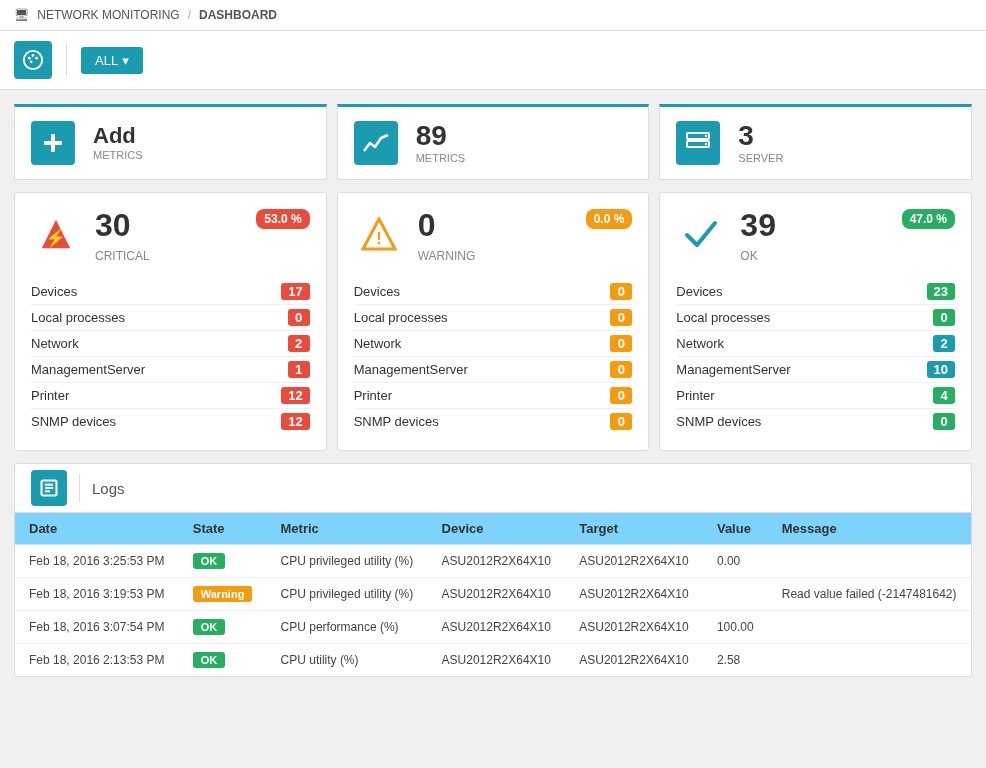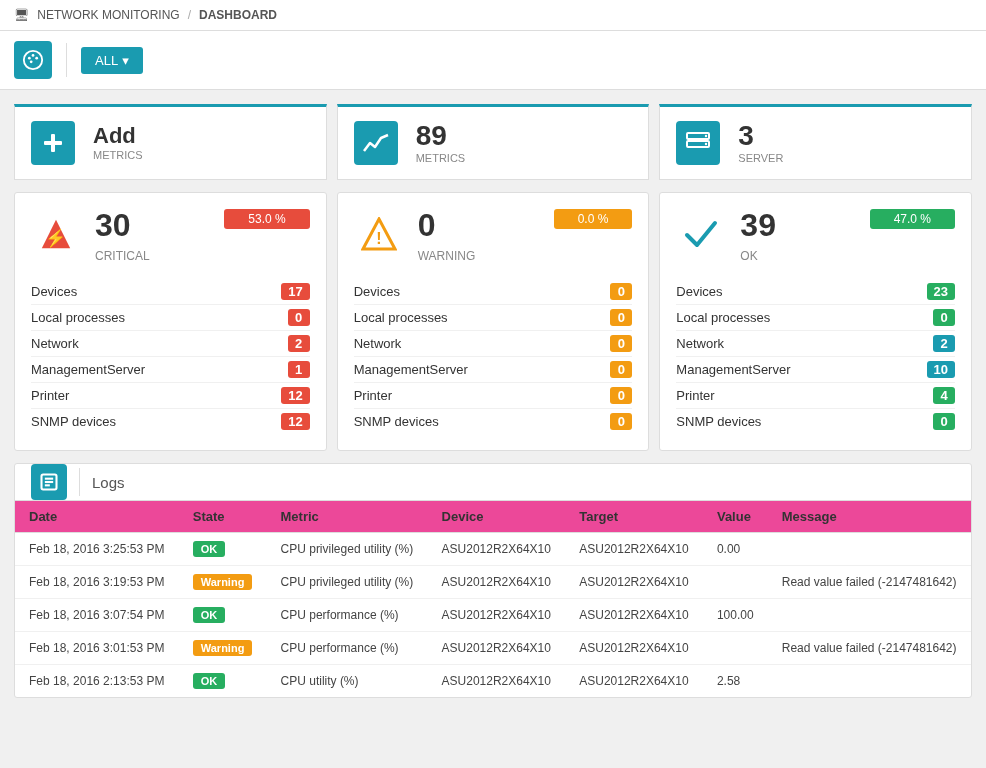--- a/index.html
+++ b/index.html
@@ -103,25 +103,25 @@
       font-size: 30px;
     }
     .status-icon-critical { color: #e74c3c; }
     .status-icon-warning { color: #f39c12; }
     .status-icon-ok { color: #1a9bb0; }
 
     .status-card-numbers { flex: 1; }
     .status-card-count { font-size: 32px; font-weight: bold; color: #333; line-height: 1; }
     .status-card-label { font-size: 12px; color: #888; text-transform: uppercase; margin-top: 8px; }
     .status-pct-badge {
-      border-radius: 3px;
+      border-radius: 8px;
       color: #fff;
       font-size: 12px;
-      font-weight: normal;
-      padding: 3px 24px;
+      font-weight: bold;
+      padding: 3px 8px;
     }
     .badge-critical { background: #e74c3c; }
     .badge-warning { background: #f39c12; }
     .badge-ok { background: #27ae60; }
 
     .status-list { list-style: none; }
     .status-list li {
       display: flex;
       justify-content: space-between;
       align-items: center;
@@ -148,42 +148,42 @@
     .logs-section {
       background: #fff;
       border: 1px solid #ddd;
       border-radius: 3px;
       padding: 0;
     }
     .logs-header {
       display: flex;
       align-items: center;
       gap: 12px;
-      padding: 0 16px;
+      padding: 6px 16px;
       border-bottom: 1px solid #ddd;
     }
     .logs-icon-wrap {
       background: #1a9bb0;
       border-radius: 4px;
       width: 36px; height: 36px;
       display: flex; align-items: center; justify-content: center;
       color: #fff; font-size: 18px;
     }
     .logs-divider { width: 1px; height: 28px; background: #ddd; }
     .logs-title { font-size: 15px; color: #555; }
 
     .logs-table { width: 100%; border-collapse: collapse; }
     .logs-table th {
       text-align: left;
       padding: 8px 14px;
       font-size: 13px;
       font-weight: bold;
       color: #333;
       border-bottom: 1px solid #ddd;
-      background: #ec4899;
+      background: #7dd3fc;
     }
     .logs-table td {
       padding: 8px 14px;
       font-size: 12px;
       color: #444;
       border-bottom: 1px solid #f0f0f0;
       margin-top: 20px;
     }
     .logs-table tr:last-child td { border-bottom: none; }
     .state-badge {
@@ -448,29 +448,20 @@
           <tr>
     <td>Feb 18, 2016 3:07:54 PM</td>
     <td><span class="state-badge state-ok">OK</span></td>
     <td>CPU performance (%)</td>
     <td>ASU2012R2X64X10</td>
     <td>ASU2012R2X64X10</td>
     <td>100.00</td>
     <td></td>
   </tr>
           <tr>
-    <td>Feb 18, 2016 3:01:53 PM</td>
-    <td><span class="state-badge state-warning">Warning</span></td>
-    <td>CPU performance (%)</td>
-    <td>ASU2012R2X64X10</td>
-    <td>ASU2012R2X64X10</td>
-    <td></td>
-    <td>Read value failed (-2147481642)</td>
-  </tr>
-          <tr>
     <td>Feb 18, 2016 2:13:53 PM</td>
     <td><span class="state-badge state-ok">OK</span></td>
     <td>CPU utility (%)</td>
     <td>ASU2012R2X64X10</td>
     <td>ASU2012R2X64X10</td>
     <td>2.58</td>
     <td></td>
   </tr>
         </tbody>
     </table>

